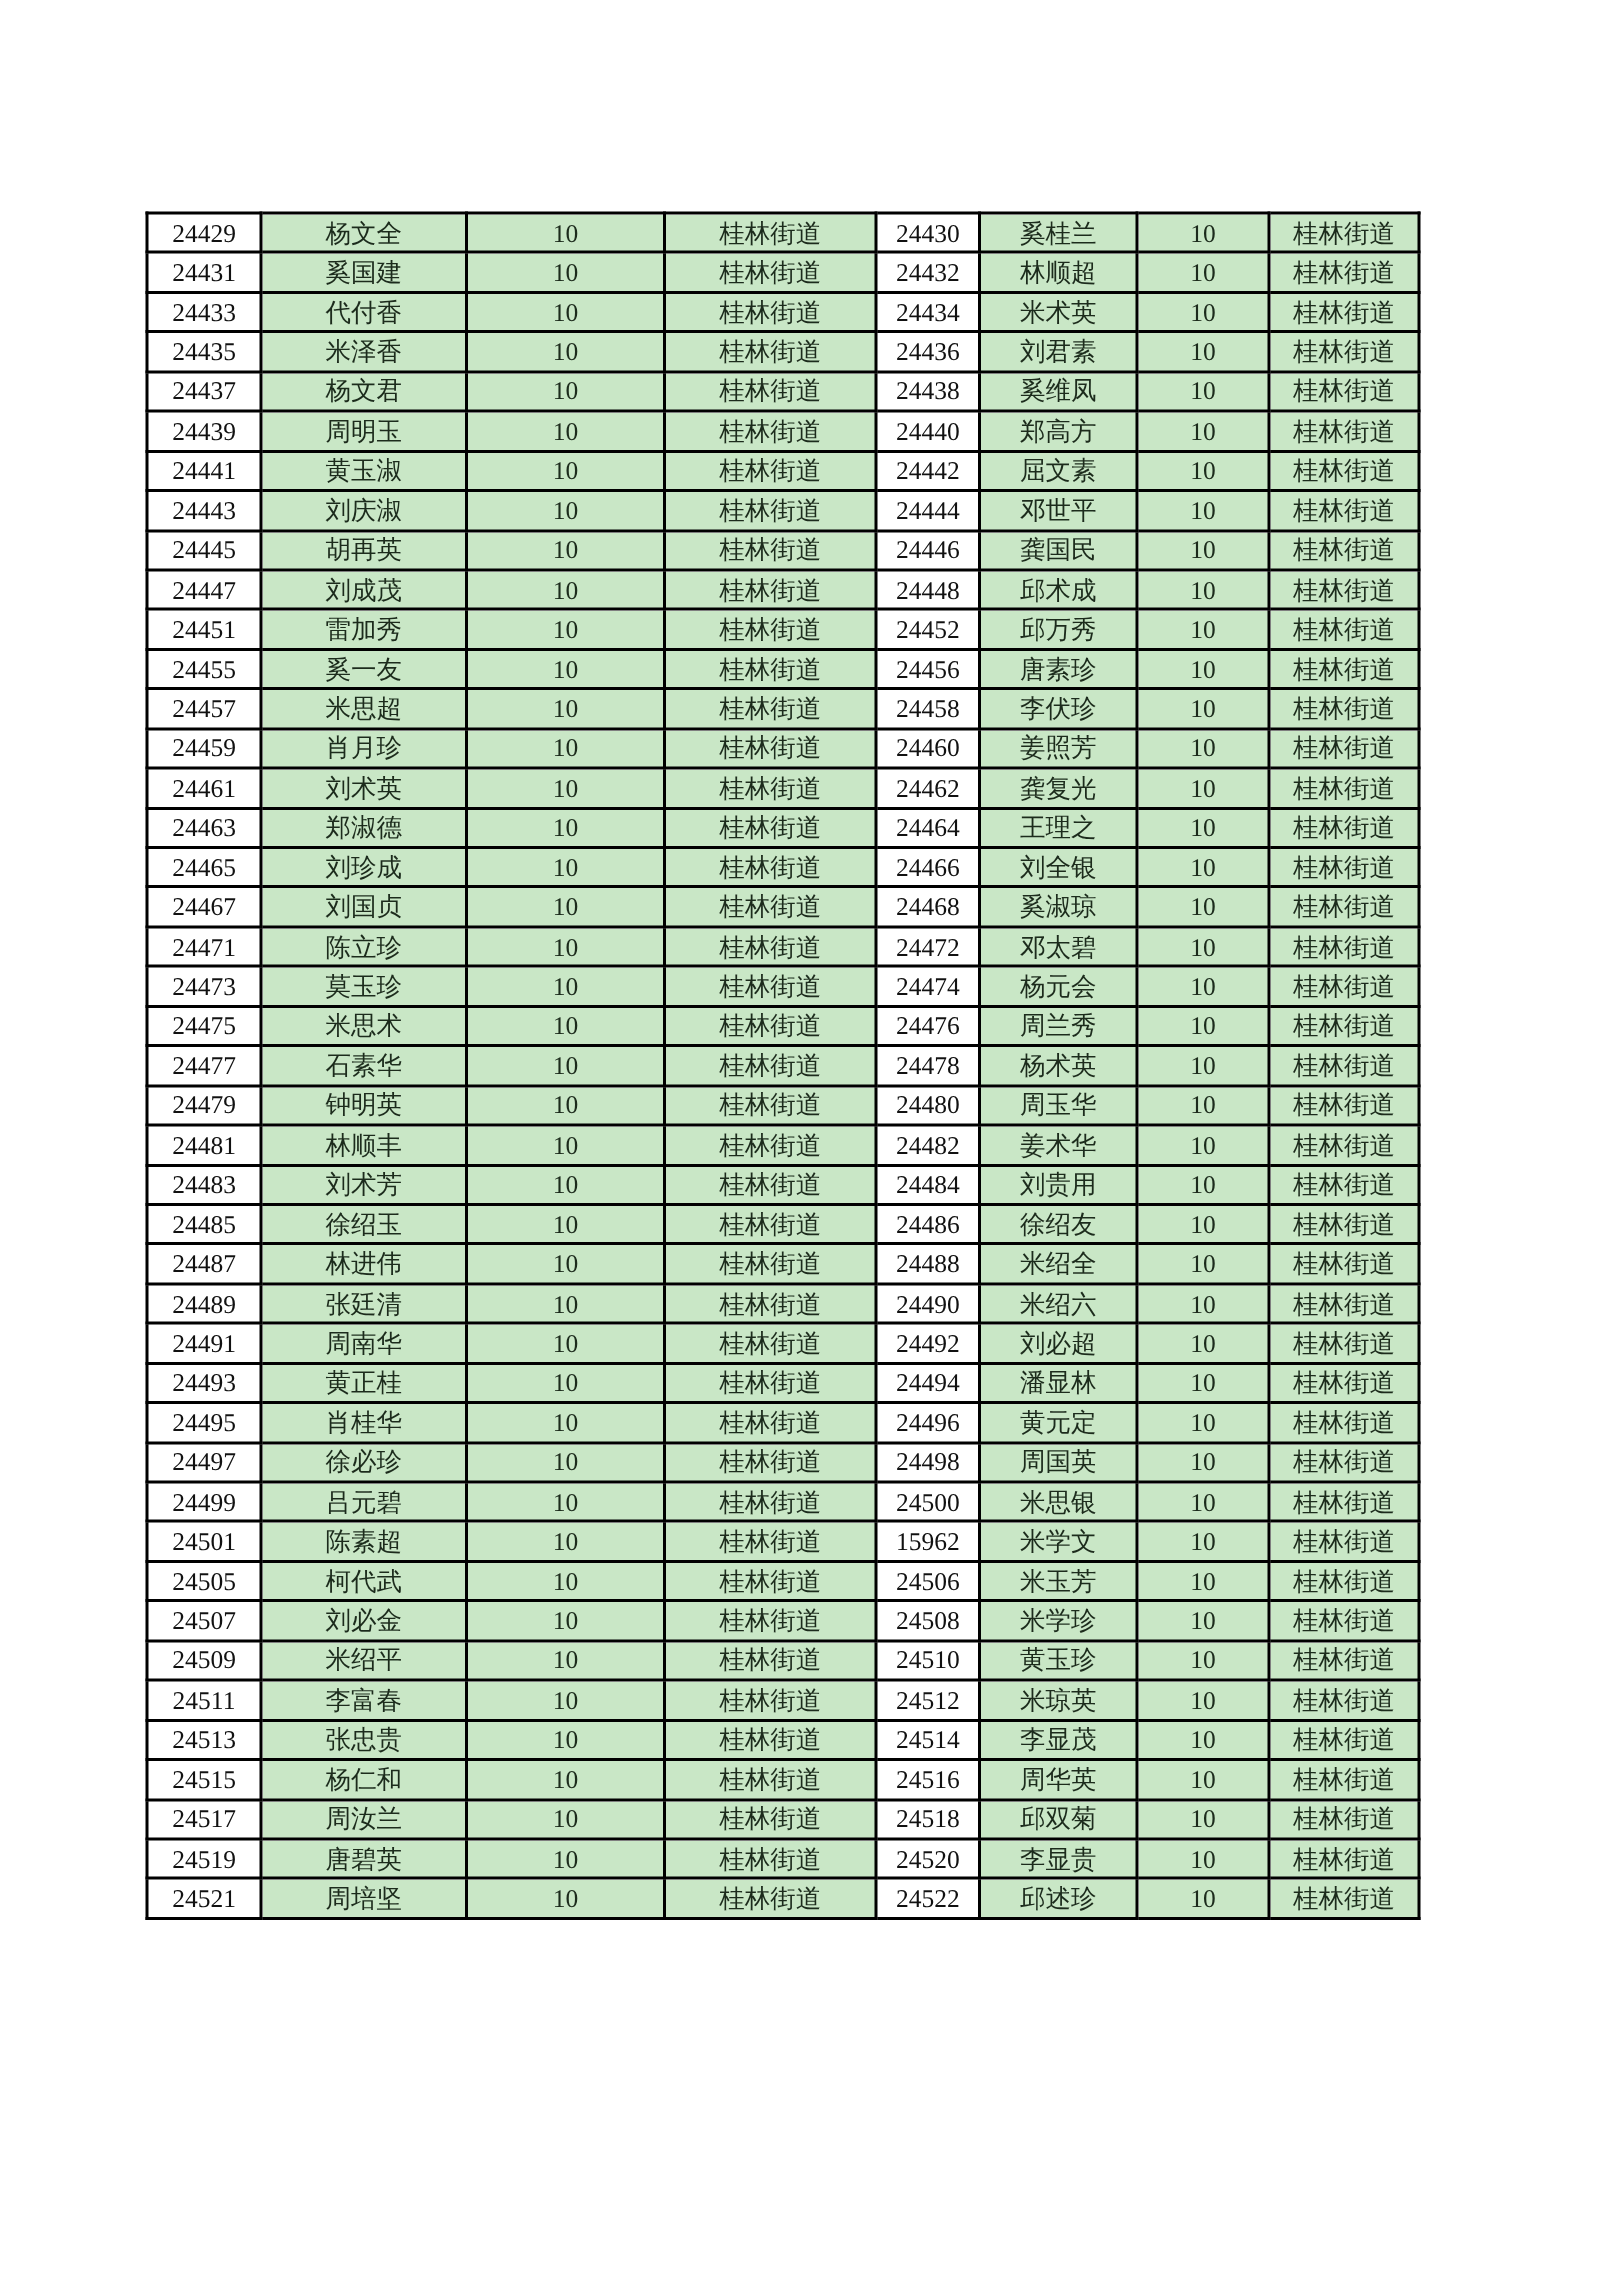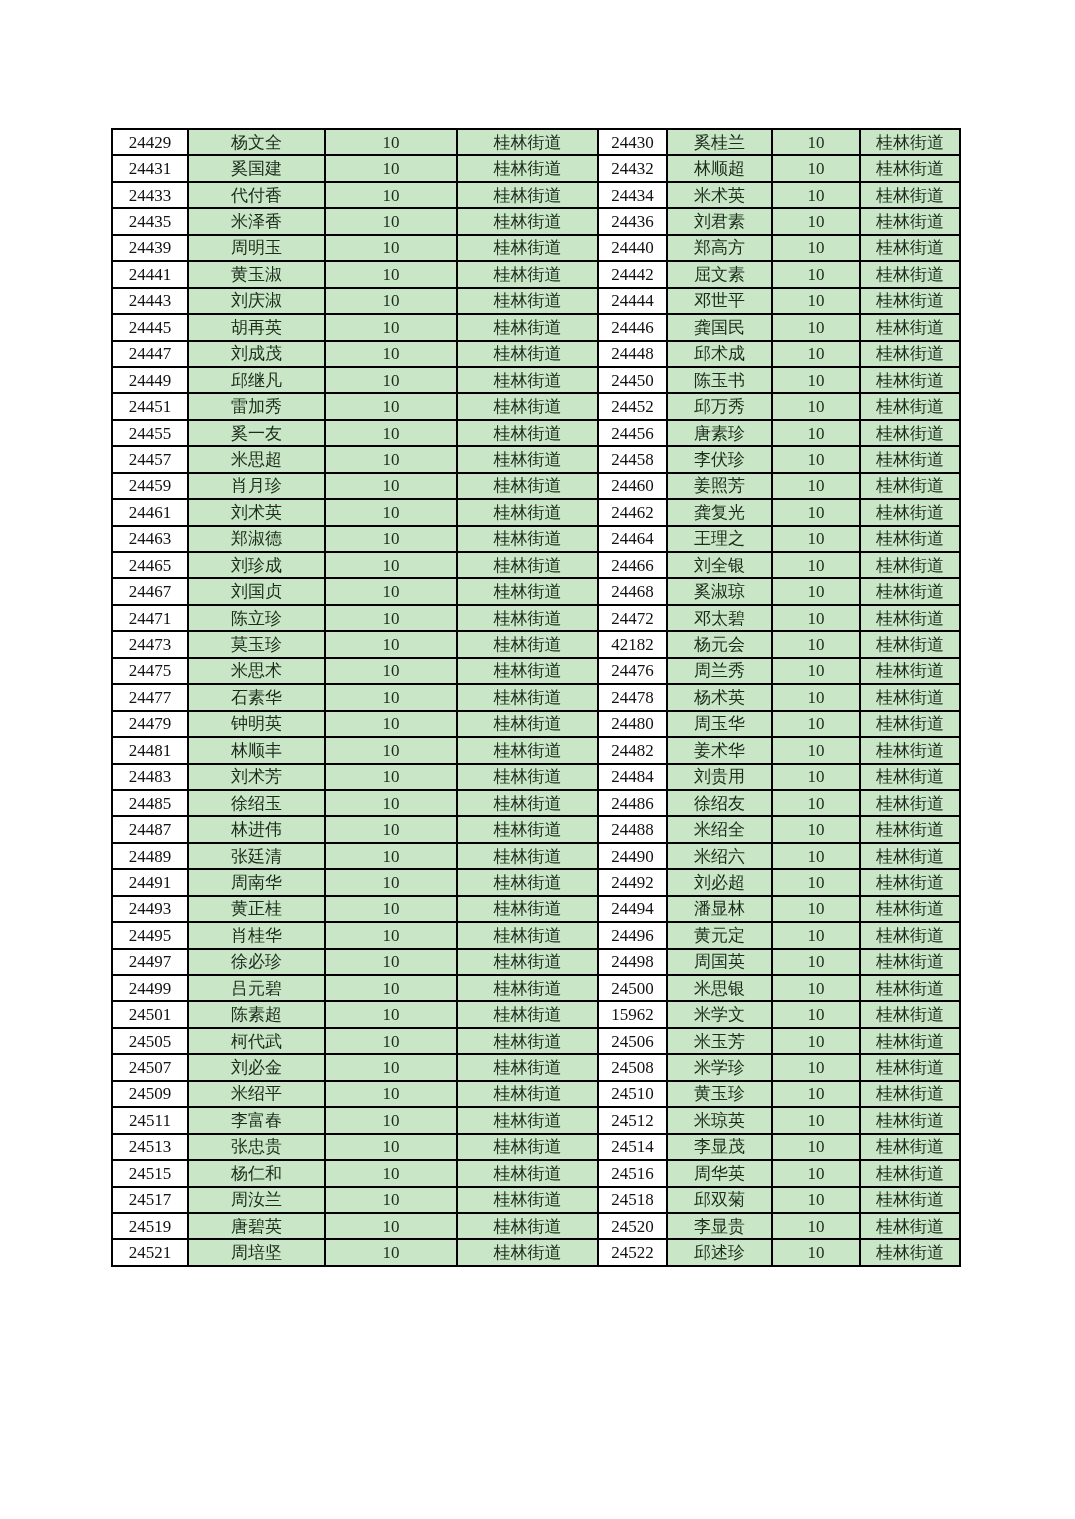--- a/index.html
+++ b/index.html
@@ -9,25 +9,24 @@
     font-family: "Liberation Serif", "DejaVu Serif", serif;
   }
   body {
     position: relative;
     height: 1519px;
     overflow: hidden;
   }
   table.roster {
     position: absolute;
     left: 97px;
-    top: 128px;
+    top: 141px;
     width: 848px;
     border-collapse: collapse;
     table-layout: fixed;
-    margin-left: 14px;
   }
   table.roster td {
     border: 2px solid #000000;
     height: 26.45px;
     text-align: center;
     vertical-align: middle;
     font-size: 17px;
     line-height: 1;
     overflow: hidden;
     white-space: nowrap;
@@ -90,20 +89,30 @@
         <td class="id-cell">24435</td>
         <td class="green-cell">米泽香</td>
         <td class="green-cell">10</td>
         <td class="green-cell">桂林街道</td>
         <td class="id-cell">24436</td>
         <td class="green-cell">刘君素</td>
         <td class="green-cell">10</td>
         <td class="green-cell">桂林街道</td>
       </tr>
       <tr>
+        <td class="id-cell">24437</td>
+        <td class="green-cell">杨文君</td>
+        <td class="green-cell">10</td>
+        <td class="green-cell">桂林街道</td>
+        <td class="id-cell">24438</td>
+        <td class="green-cell">奚维凤</td>
+        <td class="green-cell">10</td>
+        <td class="green-cell">桂林街道</td>
+      </tr>
+      <tr>
         <td class="id-cell">24439</td>
         <td class="green-cell">周明玉</td>
         <td class="green-cell">10</td>
         <td class="green-cell">桂林街道</td>
         <td class="id-cell">24440</td>
         <td class="green-cell">郑高方</td>
         <td class="green-cell">10</td>
         <td class="green-cell">桂林街道</td>
       </tr>
       <tr>
@@ -140,30 +149,20 @@
         <td class="id-cell">24447</td>
         <td class="green-cell">刘成茂</td>
         <td class="green-cell">10</td>
         <td class="green-cell">桂林街道</td>
         <td class="id-cell">24448</td>
         <td class="green-cell">邱术成</td>
         <td class="green-cell">10</td>
         <td class="green-cell">桂林街道</td>
       </tr>
       <tr>
-        <td class="id-cell">24449</td>
-        <td class="green-cell">邱继凡</td>
-        <td class="green-cell">10</td>
-        <td class="green-cell">桂林街道</td>
-        <td class="id-cell">24450</td>
-        <td class="green-cell">陈玉书</td>
-        <td class="green-cell">10</td>
-        <td class="green-cell">桂林街道</td>
-      </tr>
-      <tr>
         <td class="id-cell">24451</td>
         <td class="green-cell">雷加秀</td>
         <td class="green-cell">10</td>
         <td class="green-cell">桂林街道</td>
         <td class="id-cell">24452</td>
         <td class="green-cell">邱万秀</td>
         <td class="green-cell">10</td>
         <td class="green-cell">桂林街道</td>
       </tr>
       <tr>
@@ -244,21 +243,21 @@
         <td class="id-cell">24472</td>
         <td class="green-cell">邓太碧</td>
         <td class="green-cell">10</td>
         <td class="green-cell">桂林街道</td>
       </tr>
       <tr>
         <td class="id-cell">24473</td>
         <td class="green-cell">莫玉珍</td>
         <td class="green-cell">10</td>
         <td class="green-cell">桂林街道</td>
-        <td class="id-cell">42182</td>
+        <td class="id-cell">24474</td>
         <td class="green-cell">杨元会</td>
         <td class="green-cell">10</td>
         <td class="green-cell">桂林街道</td>
       </tr>
       <tr>
         <td class="id-cell">24475</td>
         <td class="green-cell">米思术</td>
         <td class="green-cell">10</td>
         <td class="green-cell">桂林街道</td>
         <td class="id-cell">24476</td>

